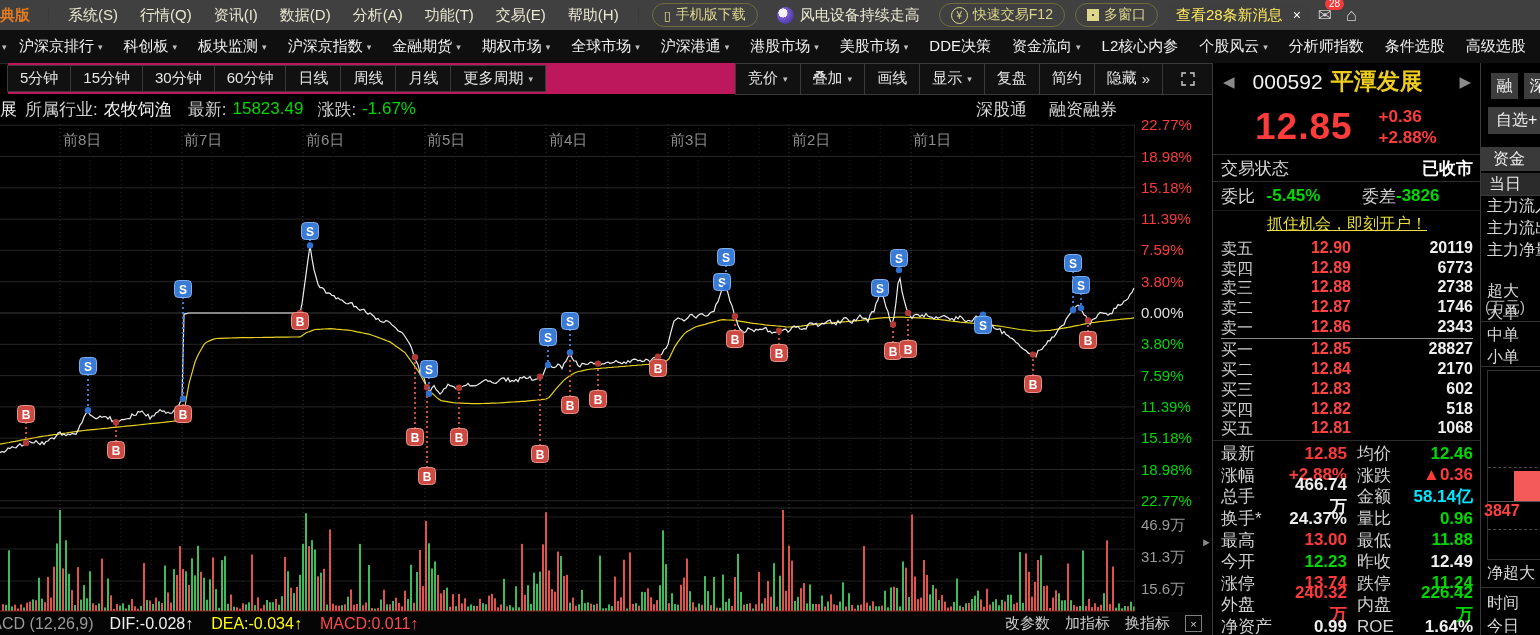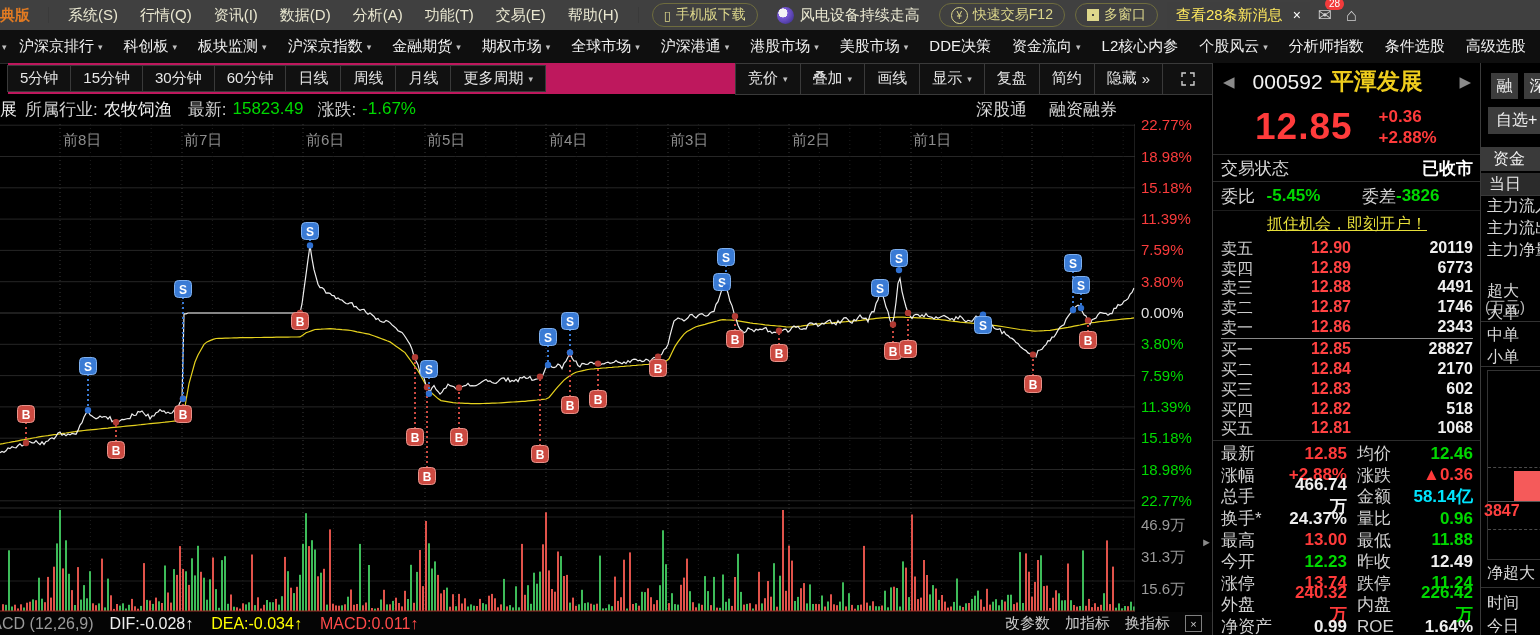--- a/index.html
+++ b/index.html
@@ -919,21 +919,21 @@
             <span class="v">20119</span>
           </div>
           <div class="ob-row">
             <span class="l">卖四</span>
             <span class="p">12.89</span>
             <span class="v">6773</span>
           </div>
           <div class="ob-row">
             <span class="l">卖三</span>
             <span class="p">12.88</span>
-            <span class="v">4491</span>
+            <span class="v">2738</span>
           </div>
           <div class="ob-row">
             <span class="l">卖二</span>
             <span class="p">12.87</span>
             <span class="v">1746</span>
           </div>
           <div class="ob-row">
             <span class="l">卖一</span>
             <span class="p">12.86</span>
             <span class="v">2343</span>

